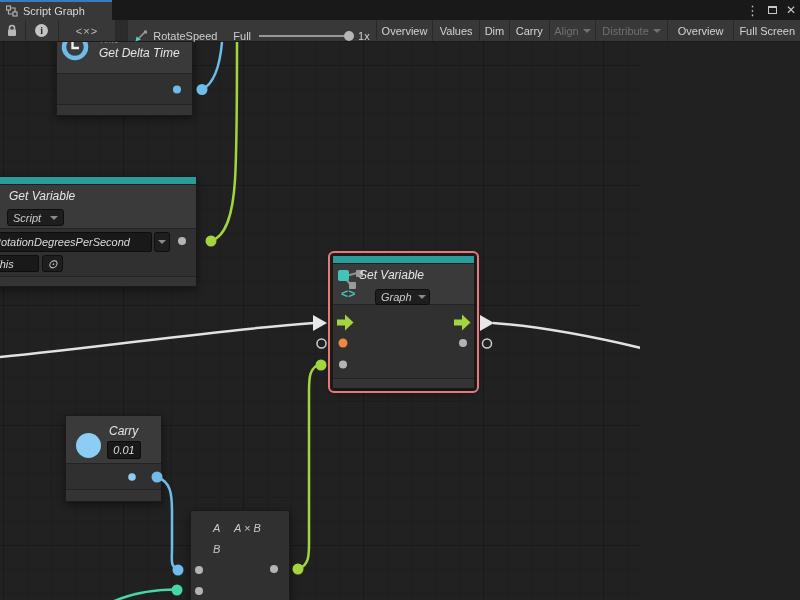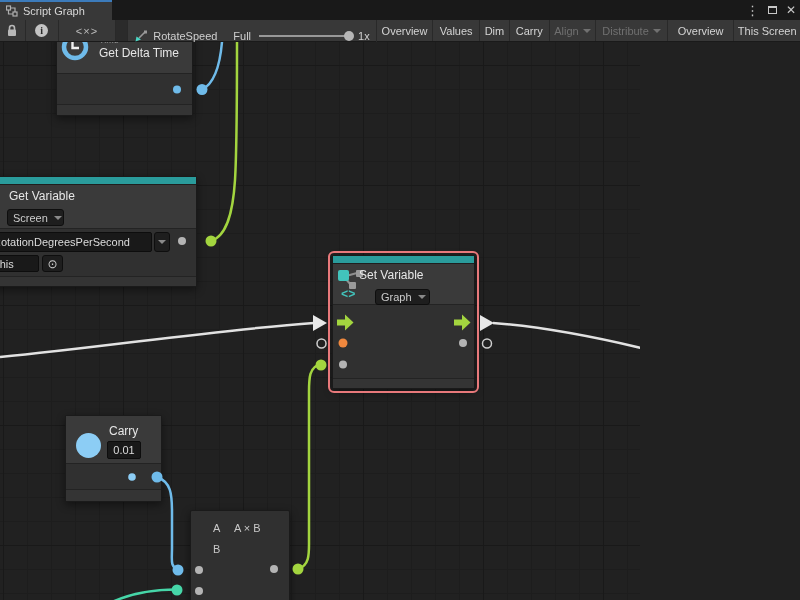--- a/index.html
+++ b/index.html
@@ -36,21 +36,21 @@
 
   
   .canvas { position:absolute; left:0; top:42px; width:640px; height:558px; overflow:hidden;
     background-color:#212121;
     background-image:
       linear-gradient(#191919 1px, transparent 1px),
       linear-gradient(90deg, #191919 1px, transparent 1px),
       linear-gradient(#1d1d1d 1px, transparent 1px),
       linear-gradient(90deg, #1d1d1d 1px, transparent 1px);
     background-size:120px 120px, 120px 120px, 24px 24px, 24px 24px;
-    background-position:3px 23px; }
+    background-position:3px 23px;font-style:italic; }
 
   .wires { position:absolute; left:0; top:0; z-index:3; pointer-events:none; }
   .wire { fill:none; stroke-width:2.5px; }
 
   
   .node { position:absolute; background:#303030; border:1px solid #1a1a1a; border-radius:2px;
     z-index:2; box-shadow:0 3px 8px rgba(0,0,0,0.45); }
   .node.selected { outline:2.5px solid var(--selection); outline-offset:2px; }
   .accentbar { height:8px; background:var(--teal); border-bottom:1px solid #1f1f1f; }
   .nhead { background:#3a3a3a; position:relative; border-bottom:1px solid #232323; }
@@ -124,21 +124,21 @@
     <div class="tbtn" style="width:40px">Carry</div>
     <div class="tbtn disabled" style="width:47px">
       <span>Align</span>
         <span class="dd-arrow"></span>
     </div>
     <div class="tbtn disabled" style="width:72px">
       <span>Distribute</span>
         <span class="dd-arrow"></span>
     </div>
     <div class="tbtn" style="width:67px">Overview</div>
-    <div class="tbtn" style="width:66px; border-right:none">This Screen</div>
+    <div class="tbtn" style="width:66px; border-right:none">Full Screen</div>
   </div>
 
   <div class="canvas">
 
     <div class="node" style="left:56px; top:-10px; width:137px; height:84px">
       <div class="nhead" style="height:41px">
         <svg width="30" height="30" viewBox="0 0 30 30" style="position:absolute;left:3px;top:0px">
           <circle cx="15" cy="14" r="11" fill="none" stroke="#6fbbea" stroke-width="4.5"></circle>
           <path d="M12.5 9 V15 H19" fill="none" stroke="#f0f0f0" stroke-width="2.4"></path>
         </svg>
@@ -147,21 +147,21 @@
       </div>
       <div class="nbody" style="height:31px"></div>
       <div class="nfoot" style="bottom:0; height:11px"></div>
     </div>
 
     <div class="node" style="left:-20px; top:134px; width:217px; height:111px">
       <div class="accentbar"></div>
       <div class="nhead" style="height:44px">
         <span class="ntitle" style="left:28px; top:4px">Get Variable</span>
         <span class="dropdown" style="left:26px; top:24px; width:57px; height:17px">
-          <span>Screen</span>
+          <span>Script</span>
             <span class="dd-arrow"></span>
         </span>
       </div>
       <div class="nbody" style="height:47px">
         <span class="field" style="left:8px; top:3px; width:163px; height:20px">RotationDegreesPerSecond</span>
         <span class="dropdown" style="left:173px; top:3px; width:16px; height:20px; padding:0">
           <span class="dd-arrow" style="margin:0 auto"></span>
         </span>
         <span class="field" style="left:8px; top:26px; width:50px; height:17px">This</span>
         <span class="picker" style="left:61px; top:26px; width:21px; height:17px">⊙</span>

